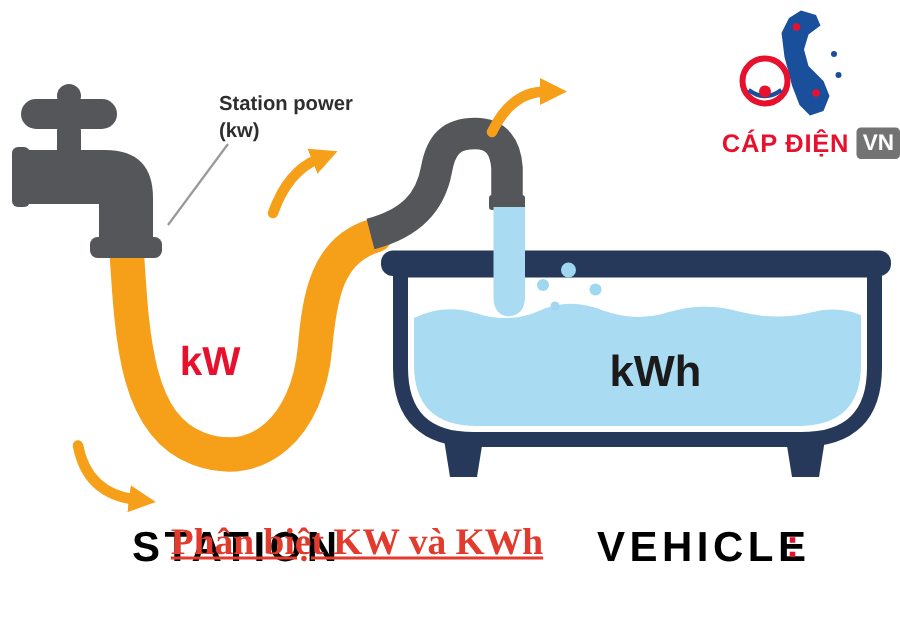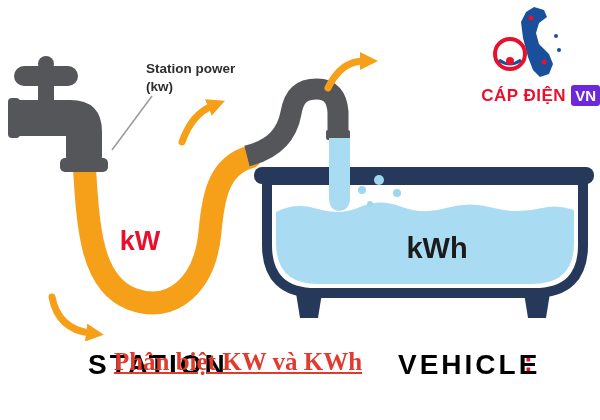--- a/index.html
+++ b/index.html
@@ -20,21 +20,21 @@
   .label-kwh{
     left:378px;top:232px;width:118px;text-align:center;
     font-size:29px;font-weight:bold;color:#1b1b1b;
   }
   .logo-text{
     left:470px;top:85px;width:130px;display:flex;gap:5px;
     justify-content:flex-end;align-items:center;
     font-weight:bold;font-size:17px;color:#E8112D;letter-spacing:0.5px;
   }
   .vn-badge{
-    background:#6d28d9;color:#ffffff;padding:0 4px;border-radius:3px;
+    background:#737373;color:#ffffff;padding:0 4px;border-radius:3px;
     font-size:15px;line-height:21px;letter-spacing:0;
   }
   .faded{
     top:349px;font-weight:bold;font-size:28px;letter-spacing:3px;
     color:#000000;z-index:1;
   }
   .faded-left{left:88px;}
   .faded-right{left:398px;}
   .red-colon{left:524px;top:347px;font-weight:bold;font-size:26px;color:#E8112D;z-index:1;}
   .main-title{

